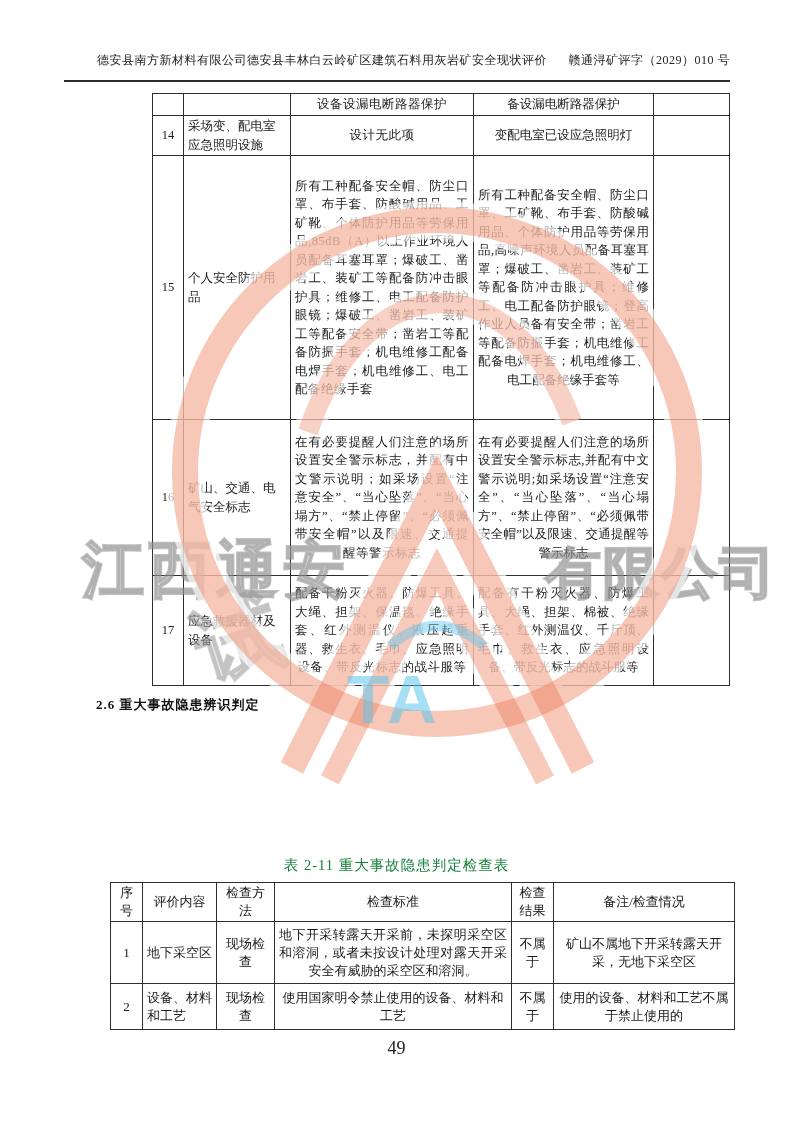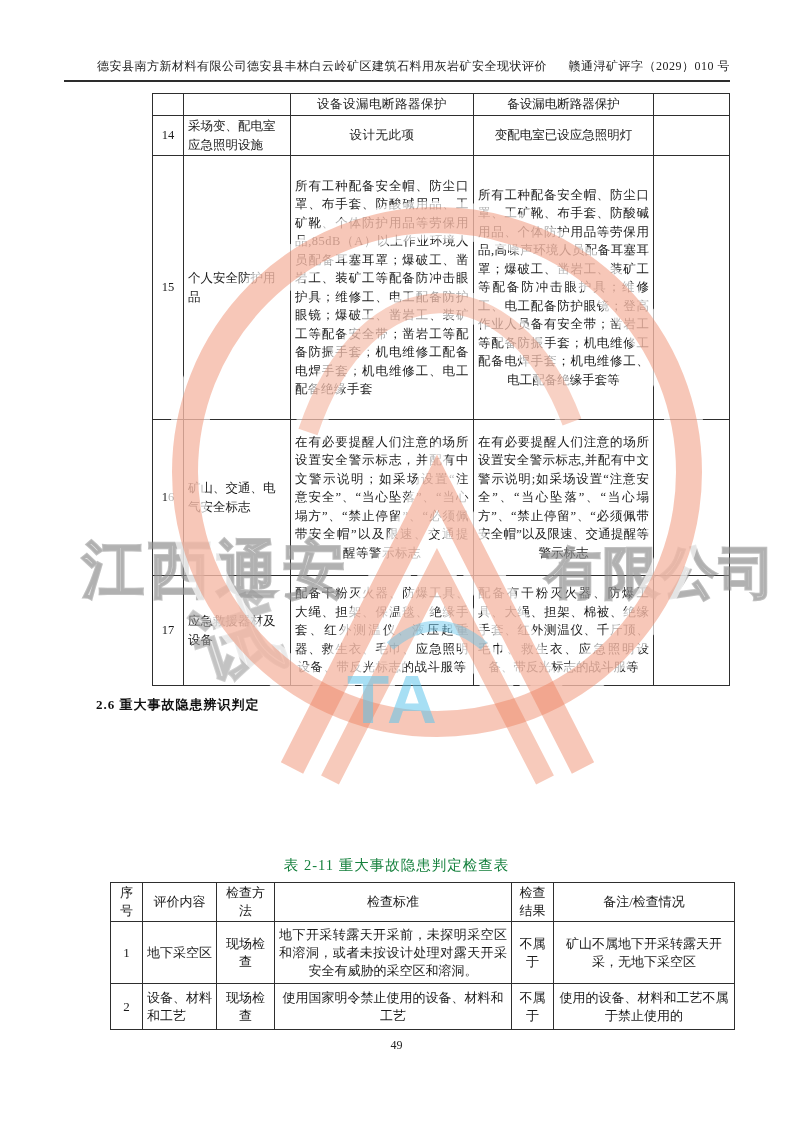--- a/index.html
+++ b/index.html
@@ -2,21 +2,21 @@
 <html><head>
 <meta charset="utf-8">
 <style>
   html,body{margin:0;padding:0;background:#888;}
   .page{
     position:relative;width:793px;height:1122px;background:#ffffff;
     margin:0 auto;overflow:hidden;
     font-family:"Liberation Serif","DejaVu Serif",serif;color:#1b1b1b;
   }
   
-  .doc-header{position:absolute;left:97px;top:58px;width:633px;display:flex;
+  .doc-header{position:absolute;left:97px;top:52px;width:633px;display:flex;
     justify-content:space-between;font-size:12px;letter-spacing:.5px;color:#222;}
   .header-rule{position:absolute;left:64px;top:80px;width:666px;border-top:2px solid #2d2d2d;}
   
   table{border-collapse:collapse;table-layout:fixed;padding-left:8px;}
   td{border:1px solid #2e2e2e;padding:1px 4px;vertical-align:middle;
      font-size:12.5px;line-height:18.5px;word-break:break-all;}
   .t1{position:absolute;left:152px;top:93px;width:577px;}
   .t2{position:absolute;left:110px;top:882px;width:624px;}
   .t2 td{font-size:13px;line-height:18px;}
   .tc{text-align:center;}
@@ -26,21 +26,21 @@
   .t1 .cC{letter-spacing:.5px;}
   
   .sec-heading{position:absolute;left:96px;top:696px;font-size:13px;font-weight:bold;
     letter-spacing:1px;color:#111;}
   .body-par{position:absolute;left:97px;top:731px;width:633px;font-size:15.5px;
     line-height:33.5px;letter-spacing:3.6px;text-align:justify;text-justify:inter-ideograph;
     text-indent:39px;color:#161616;}
   .tbl-caption{position:absolute;left:0;top:856px;width:793px;text-align:center;
     font-size:14.5px;letter-spacing:1px;color:#15803d;}
   .page-number{position:absolute;left:0;top:1038px;width:793px;text-align:center;
-    font-size:12px;color:#222;}
+    font-size:18px;color:#222;}
   
   .wm{pointer-events:none;}
   .wm-gray{position:absolute;z-index:4;font-family:"Liberation Sans","DejaVu Sans",sans-serif;
     font-weight:bold;color:rgba(175,175,175,0.38);-webkit-text-stroke:2px rgba(130,130,130,0.5);}
   .wm-company-left{left:82px;top:528px;font-size:62px;letter-spacing:5px;}
   .wm-company-right{left:545px;top:536px;font-size:56px;letter-spacing:2px;}
   .wm-diagonal{left:196px;top:582px;font-size:86px;transform:rotate(-18deg);
     color:rgba(185,185,185,0.32);-webkit-text-stroke:2px rgba(140,140,140,0.4);}
   .wm-stamp{position:absolute;left:0;top:0;z-index:5;}
   .wm-ta{position:absolute;left:347px;top:660px;z-index:6;

